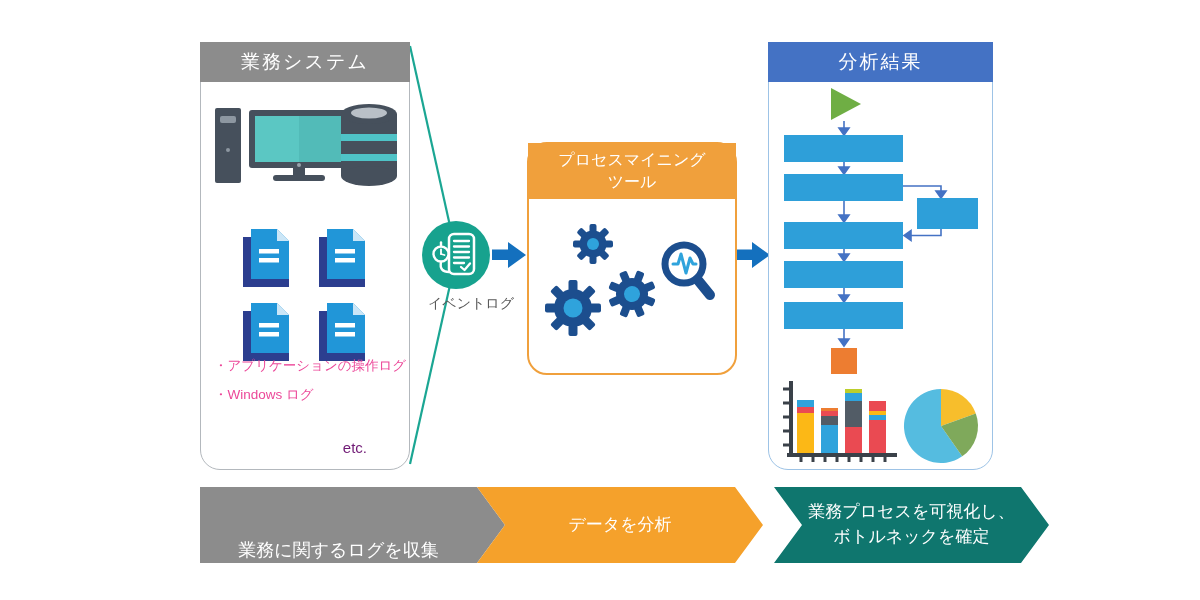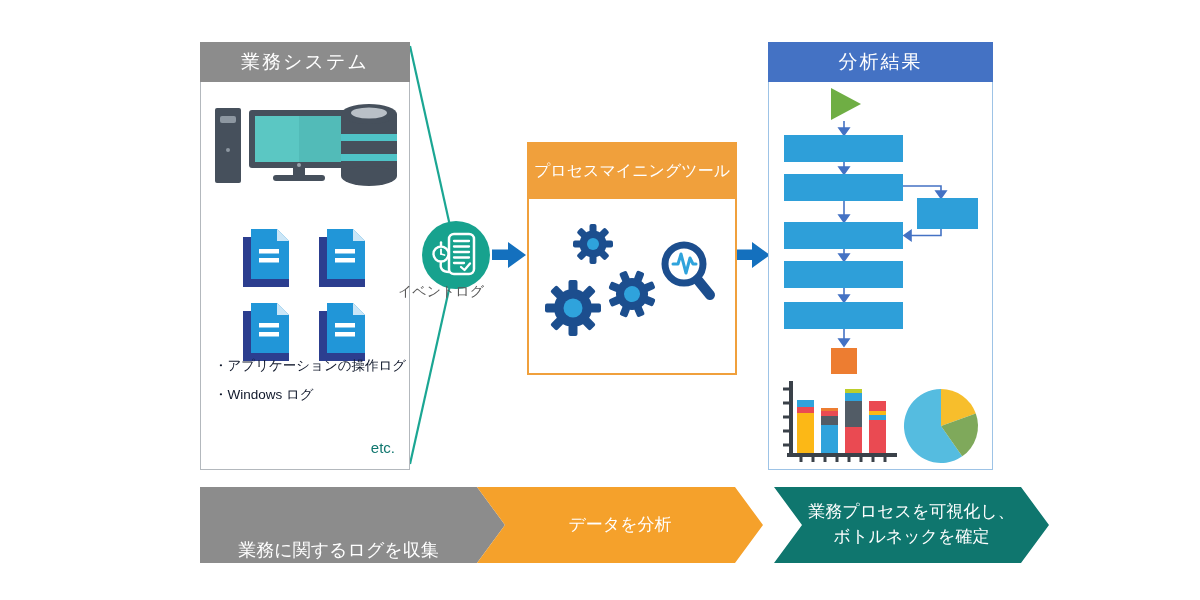--- a/index.html
+++ b/index.html
@@ -1,32 +1,32 @@
 <!DOCTYPE html>
 <html><head>
 <meta charset="utf-8">
 <style>
   html,body{margin:0;padding:0;background:#ffffff;}
   .canvas{position:relative;width:1200px;height:600px;background:#ffffff;overflow:hidden;
           font-family:"Liberation Sans","DejaVu Sans",sans-serif;}
-  .box{position:absolute;box-sizing:border-box;background:#fff;}
+  .box{position:absolute;box-sizing:border-box;background:#fff;border-radius:20px;}
   .box-header{display:flex;align-items:center;justify-content:center;color:#fff;text-align:center;}
   .src-box{left:200px;top:42px;width:210px;height:428px;border:1px solid #b3b8bd;}
   .src-header{height:40px;background:#8C8C8C;font-size:19px;letter-spacing:2px;margin:-1px -1px 0 -1px;}
   .tool-box{left:527px;top:142px;width:210px;height:233px;border:2px solid #F0A03C;}
-  .tool-header{height:56px;background:#F0A03C;font-size:16px;line-height:1.35;margin:-1px;flex-direction:row;}
+  .tool-header{height:56px;background:#F0A03C;font-size:16px;line-height:1.35;margin:-1px;flex-direction:column;}
   .res-box{left:768px;top:42px;width:225px;height:428px;border:1px solid #9DC3E6;}
   .res-header{height:40px;background:#4472C4;font-size:19px;letter-spacing:2px;margin:-1px -1px 5px -1px;}
   .hw-icons{position:absolute;left:12px;top:55px;}
   .doc-grid{position:absolute;left:40px;top:186px;display:grid;grid-template-columns:52px 52px;grid-gap:16px 24px;}
-  .log-list{position:absolute;left:13px;top:308px;font-size:13.5px;line-height:29px;color:#0f172a;white-space:nowrap;}
-  .etc{position:absolute;right:14px;top:396px;font-size:15px;color:#0f766e;}
+  .log-list{position:absolute;left:13px;top:308px;font-size:13.5px;line-height:29px;color:#ec4899;white-space:nowrap;}
+  .etc{position:absolute;right:42px;top:396px;font-size:15px;color:#701a75;}
   .overlay{position:absolute;left:0;top:0;width:1200px;height:600px;pointer-events:none;}
   .evt-circle{position:absolute;left:422px;top:221px;width:68px;height:68px;border-radius:50%;background:#17A28E;}
-  .evt-label{position:absolute;left:398px;top:283px;width:116px;text-align:left;font-size:14px;color:#595959;}
+  .evt-label{position:absolute;left:398px;top:295px;width:116px;text-align:right;font-size:14px;color:#595959;}
   .flow-arrow{position:absolute;width:34px;height:30px;}
   .arrow1{left:492px;top:240px;}
   .arrow2{left:736px;top:240px;}
   .gear-art{position:absolute;left:2px;top:58px;}
   .res-art{position:absolute;left:0px;top:40px;}
   .banner{position:absolute;top:487px;height:76px;display:flex;align-items:center;justify-content:center;
           color:#fff;text-align:center;font-size:17px;line-height:1.45;font-weight:500;box-sizing:border-box;}
   .banner-1{left:200px;width:305px;background:#8C8C8C;padding-right:28px;font-size:18px;
             clip-path:polygon(0 0,277px 0,305px 38px,277px 76px,0 76px);align-items:flex-end;}
   .banner-2{left:477px;width:286px;background:#F5A12B;padding-left:28px;padding-right:28px;

